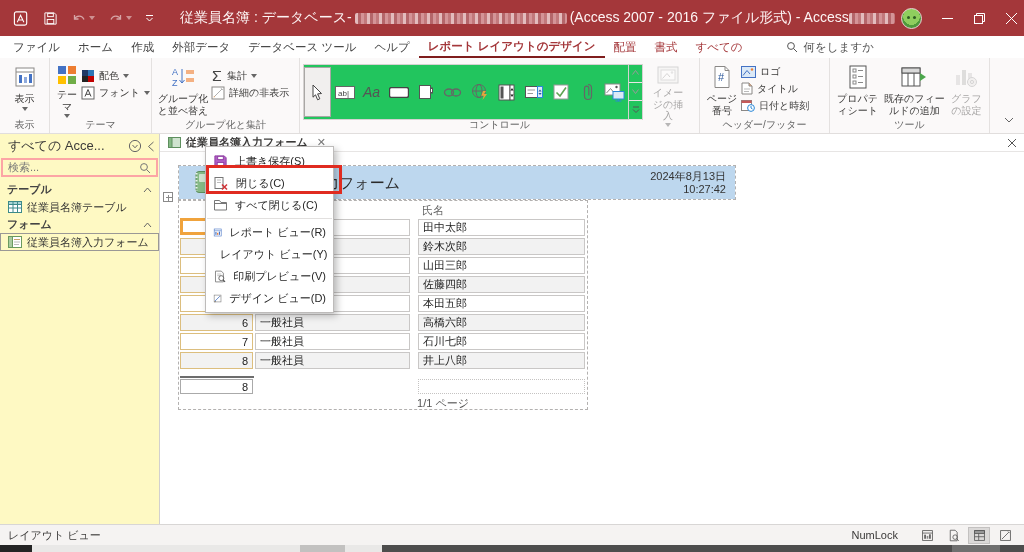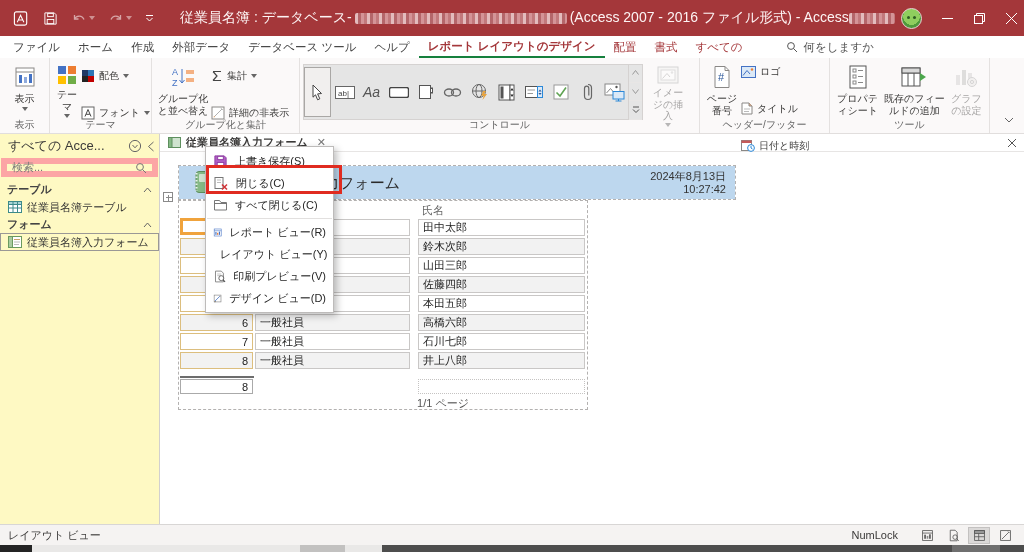--- a/index.html
+++ b/index.html
@@ -17,55 +17,55 @@
     background:repeating-linear-gradient(90deg,#e3bcbd 0 3px,#b4666a 3px 6px,#d49497 6px 9px,#c2797c 9px 12px);
     filter:blur(.6px);}
   .tb-right{margin-left:auto;display:flex;align-items:center;}
   .tb-right .winbtn{width:32px;height:36px;display:flex;align-items:center;justify-content:center;}
   .avatar{width:21px;height:21px;border-radius:50%;background:radial-gradient(circle at 50% 40%,#8fce5e 55%,#4f9a3c 56%);border:1px solid #e8d7d7;margin:0 10px 0 6px;position:relative;}
   .avatar::after{content:"";position:absolute;left:5px;top:7px;width:3px;height:3px;border-radius:50%;background:#2d5c22;box-shadow:6px 0 0 #2d5c22;}
 
   
   .menubar{height:22px;display:flex;align-items:center;font-size:11.5px;color:#444;background:#fff;padding-left:4px;}
   .mtab{padding:0 9px;height:100%;display:flex;align-items:center;white-space:nowrap;}
-  .mtab.active{color:#a4373a;font-weight:bold;border-bottom:2px solid #15803d;}
+  .mtab.active{color:#a4373a;font-weight:bold;border-bottom:2px solid #7f1d1d;}
   .mtab.ctx{color:#a4373a;}
   .tellme{margin-left:34px;display:flex;align-items:center;gap:6px;color:#555;}
 
   
   .ribbon{height:76px;background:#fbf9f9;border-bottom:1px solid #e1dedd;display:flex;position:relative;}
   .rgroup{position:relative;border-right:1px solid #e4e1e0;height:100%;flex:none;}
   .rgroup-label{position:absolute;bottom:1px;left:0;right:0;text-align:center;font-size:10px;color:#666;white-space:nowrap;}
   .rbody{display:flex;align-items:flex-start;padding:3px 3px 13px;height:100%;}
   .bigbtn{display:flex;flex-direction:column;align-items:center;justify-content:flex-start;font-size:10px;color:#3b3a39;padding:2px 2px;text-align:center;line-height:1.15;height:58px;}
   .bigbtn .ic{height:28px;display:flex;align-items:center;justify-content:center;margin-bottom:2px;}
-  .smallcol{display:flex;flex-direction:column;justify-content:flex-start;gap:20px;padding-top:2px;}
+  .smallcol{display:flex;flex-direction:column;justify-content:flex-start;gap:0;padding-top:2px;}
   .smallbtn{display:flex;align-items:center;gap:4px;font-size:10px;color:#3b3a39;height:17px;white-space:nowrap;}
   .caret{width:0;height:0;border-left:3px solid transparent;border-right:3px solid transparent;border-top:4px solid #666;display:inline-block;}
   .grayed{opacity:.45;}
-  .gallery{background:#e5e5e5;border:1px solid #d5d2d1;display:flex;align-items:center;height:56px;margin-top:1px;justify-content:flex-end;}
+  .gallery{background:#22c55e;border:1px solid #d5d2d1;display:flex;align-items:center;height:56px;margin-top:1px;justify-content:flex-end;}
   .ctrl{width:27px;height:44px;display:flex;align-items:center;justify-content:center;color:#505050;}
   .ctrl.sel{border:1px solid #a9a7a5;background:#f1efee;height:50px;}
   .gal-scroll{width:14px;height:56px;border-left:1px solid #d5d2d1;display:flex;flex-direction:column;}
   .gal-scroll div{flex:1;display:flex;align-items:center;justify-content:center;border-bottom:1px solid #e8e6e5;}
   .rib-collapse{position:absolute;right:10px;bottom:6px;color:#666;}
 
   
   .main{display:flex;height:390px;}
   .nav{width:160px;border-right:1px solid #d2d0cf;display:flex;flex-direction:column;font-size:11px;background:#fef9c3;flex:none;}
   .rightcol{flex:1;display:flex;flex-direction:column;min-width:0;}
   .tabstrip{height:18px;display:flex;align-items:center;background:#fff;border-bottom:1px solid #e7e5e4;padding-left:2px;}
   .doctab{display:flex;align-items:center;gap:5px;font-size:11px;font-weight:bold;color:#3b3a39;padding:0 6px;}
   .doctab .x{color:#777;font-weight:normal;margin-left:4px;}
   .strip-close{margin-left:auto;margin-right:7px;color:#555;}
 
   
   .nav-header{display:flex;align-items:center;height:24px;padding:0 4px 0 8px;}
   .nav-title{font-size:13px;color:#3b3a39;flex:1;white-space:nowrap;overflow:hidden;}
-  .nav-search{display:flex;align-items:center;height:19px;border:6px solid #fca5a5;margin:0 1px 4px 1px;padding:0 5px;color:#777;}
+  .nav-search{display:flex;align-items:center;height:19px;border:2px solid #fca5a5;margin:0 1px 4px 1px;padding:0 5px;color:#777;}
   .nav-search span{flex:1;}
   .nav-sec{display:flex;align-items:center;height:17px;padding:0 7px;font-weight:bold;color:#444;}
   .nav-sec .chev{margin-left:auto;}
   .nav-item{display:flex;align-items:center;gap:5px;height:18px;padding:0 4px 0 7px;color:#333;border:1px solid transparent;}
   .nav-item.sel{border:1px solid #9a9896;}
 
   
   .work{position:relative;flex:1;background:#fff;overflow:hidden;}
   .abs{position:absolute;}
   .dashed{border:1px dashed #b3b1b0;}

